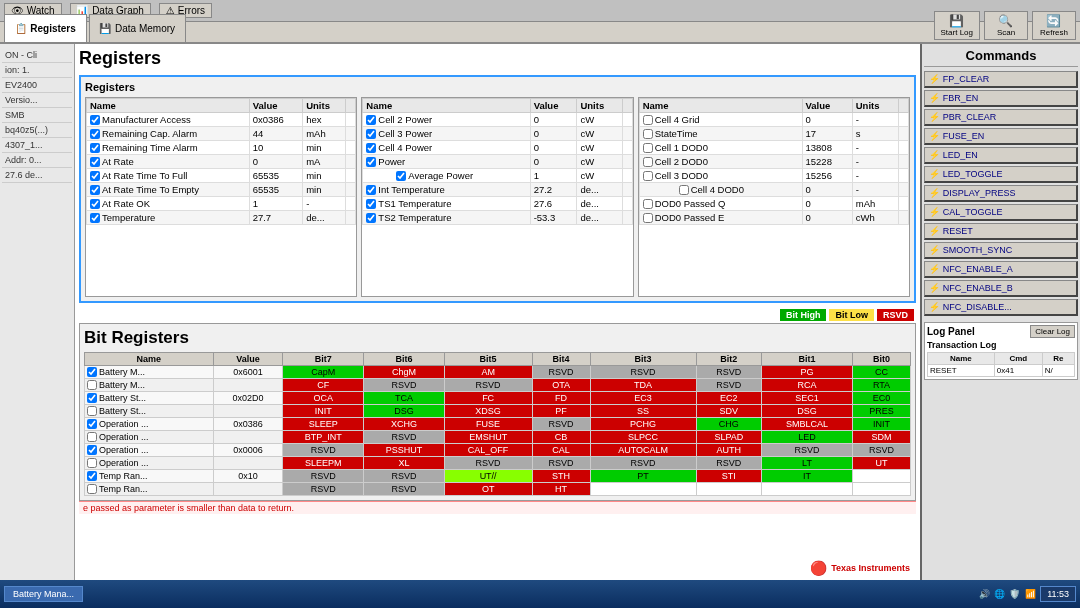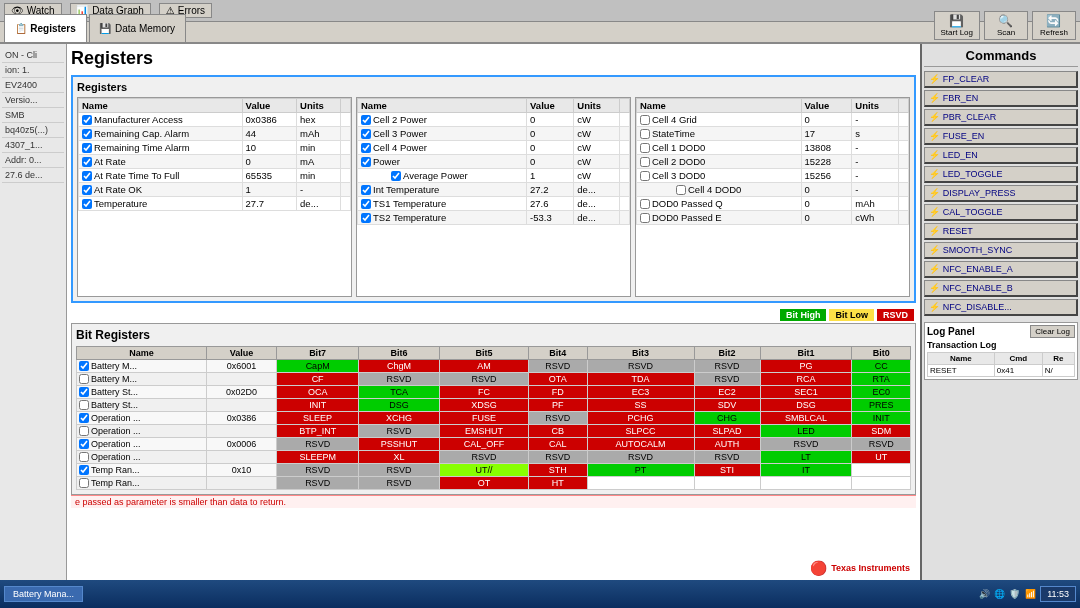--- a/index.html
+++ b/index.html
@@ -59,21 +59,21 @@
     }
 
     
     .main-layout {
       display: flex;
       height: calc(608px - 44px);
     }
 
     
     .left-sidebar {
-      width: 67px;
+      width: 75px;
       background: #e8e8e8;
       border-right: 1px solid #999;
       padding: 4px 2px;
       font-size: 9px;
       overflow: hidden;
     }
     .sidebar-item {
       padding: 2px 3px;
       border-bottom: 1px solid #ccc;
       font-size: 9px;
@@ -170,21 +170,21 @@
     .bit-badge.red { background: #cc0000; }
 
     
     .bit-registers-section {
       border: 1px solid #999;
       background: #f0f0f0;
       padding: 4px;
     }
     .bit-reg-title {
       font-weight: bold;
-      font-size: 12px;
+      font-size: 17px;
       margin-bottom: 4px;
     }
     .bit-reg-table {
       width: 100%;
       border-collapse: collapse;
       font-size: 9px;
     }
     .bit-reg-table th {
       background: #d4d0c8;
       border: 1px solid #999;
@@ -472,20 +472,31 @@
     </td>
     <td>0</td>
     <td>mA</td>
     <td></td>
   </tr>
                   <tr>
     <td>
       <span style="display:flex;align-items:center;gap:2px;">
         <input type="checkbox" checked="" style="width: 10px; height: 10px;">
         <span>At Rate Time To Full</span>
+      </span>
+    </td>
+    <td>65535</td>
+    <td>min</td>
+    <td></td>
+  </tr>
+                  <tr>
+    <td>
+      <span style="display:flex;align-items:center;gap:2px;">
+        <input type="checkbox" checked="" style="width: 10px; height: 10px;">
+        <span>At Rate Time To Empty</span>
       </span>
     </td>
     <td>65535</td>
     <td>min</td>
     <td></td>
   </tr>
                   <tr>
     <td>
       <span style="display:flex;align-items:center;gap:2px;">
         <input type="checkbox" checked="" style="width: 10px; height: 10px;">

